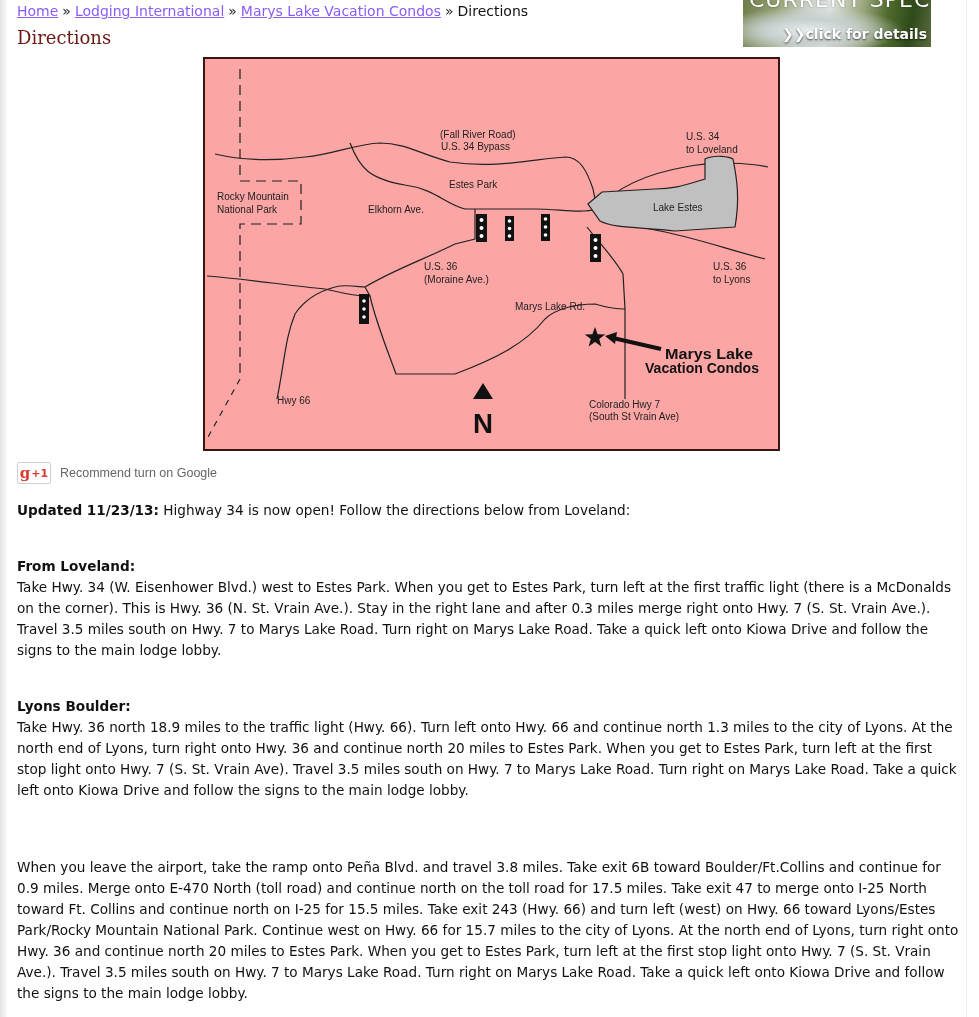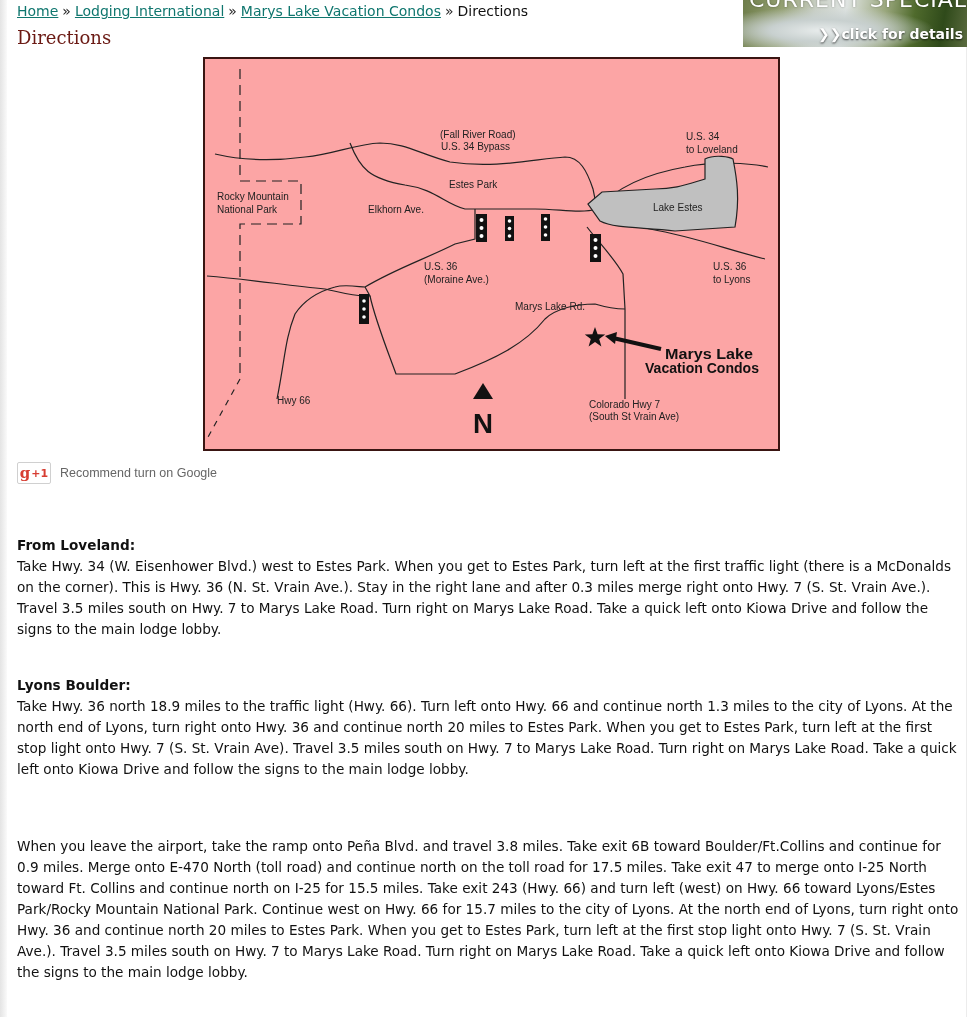--- a/index.html
+++ b/index.html
@@ -14,29 +14,29 @@
     background:linear-gradient(90deg,#e4e4e4 0%,#f1f1f1 60%,#fafafa 100%);
   }
   .right-edge {
     position:absolute; left:966px; top:0; width:13px; height:1017px;
     background:#ffffff; border-left:1px solid #ececec;
   }
   .breadcrumb {
     position:absolute; left:17px; top:2px; font-size:14px; line-height:18px;
     color:#111; white-space:nowrap;
   }
-  .breadcrumb a { color:#0f766e; text-decoration:underline; }
+  .breadcrumb a { color:#8b5cf6; text-decoration:underline; }
   .breadcrumb .sep { color:#222; margin:0 4px; }
   .page-title {
     position:absolute; left:17px; top:26px; margin:0;
     font-family:"DejaVu Serif", serif; font-weight:normal;
     font-size:18px; line-height:24px; color:#6b1a14;
   }
   .specials {
-    position:absolute; left:743px; top:0; width:224px; height:47px; overflow:hidden;
+    position:absolute; left:743px; top:0; width:188px; height:47px; overflow:hidden;
     background:
       radial-gradient(ellipse at 35% 65%, #e8ecec 0%, #c8d0cf 25%, rgba(120,130,110,0) 55%),
       linear-gradient(100deg,#6e7d4a 0%,#95a173 18%,#c9cfc4 32%,#dfe4e2 45%,#9aa77d 62%,#4f6a2c 75%,#2f4a1a 88%,#5b6b3f 100%);
     cursor:pointer;
   }
   .specials .top-text {
     position:absolute; left:6px; top:-13px; color:#fff; font-size:22px; letter-spacing:1px;
     font-family:"DejaVu Sans", sans-serif; white-space:nowrap;
     text-shadow:0 0 2px rgba(0,0,0,.4);
   }
@@ -181,20 +181,21 @@
 
 <div class="gplus">
   <div class="gplus-btn">
     <span>g</span>
       <small>+1</small>
   </div>
   <span class="gplus-label">Recommend turn on Google</span>
 </div>
 
 <div class="content">
+  <p><b>Updated 11/23/13:</b><span> Highway 34 is now open! Follow the directions below from Loveland:</span></p>
 
   <p class="block">
     <b>From Loveland:</b><br>
     <span>Take Hwy. 34 (W. Eisenhower Blvd.) west to Estes Park. When you get to Estes Park, turn left at the first traffic light (there is a McDonalds on the corner). This is Hwy. 36 (N. St. Vrain Ave.). Stay in the right lane and after 0.3 miles merge right onto Hwy. 7 (S. St. Vrain Ave.). Travel 3.5 miles south on Hwy. 7 to Marys Lake Road. Turn right on Marys Lake Road. Take a quick left onto Kiowa Drive and follow the signs to the main lodge lobby.</span>
   </p>
   <p class="block">
     <b>Lyons Boulder:</b><br>
     <span>Take Hwy. 36 north 18.9 miles to the traffic light (Hwy. 66). Turn left onto Hwy. 66 and continue north 1.3 miles to the city of Lyons. At the north end of Lyons, turn right onto Hwy. 36 and continue north 20 miles to Estes Park. When you get to Estes Park, turn left at the first stop light onto Hwy. 7 (S. St. Vrain Ave). Travel 3.5 miles south on Hwy. 7 to Marys Lake Road. Turn right on Marys Lake Road. Take a quick left onto Kiowa Drive and follow the signs to the main lodge lobby.</span>
   </p>
   <p class="block">

